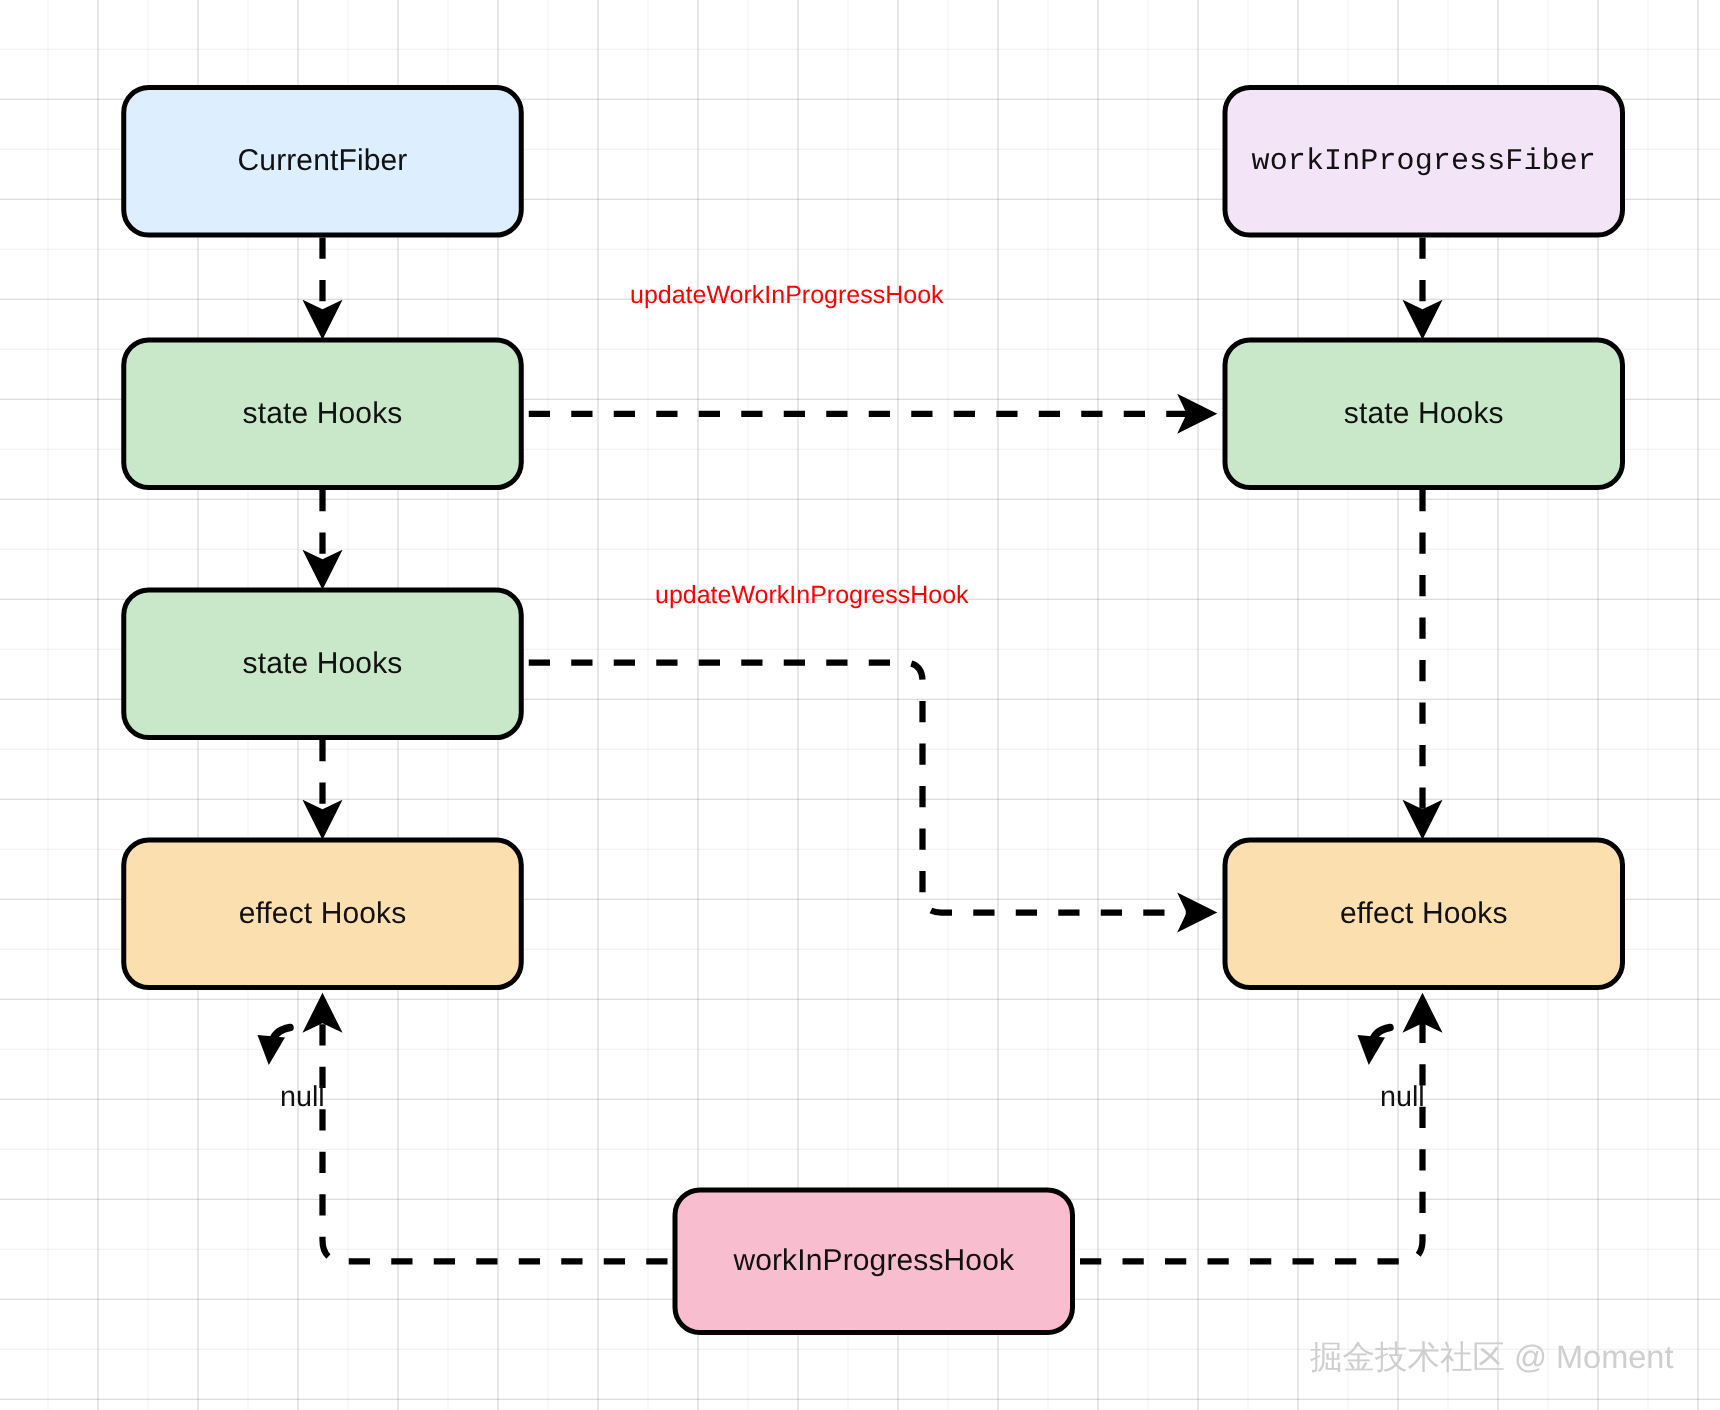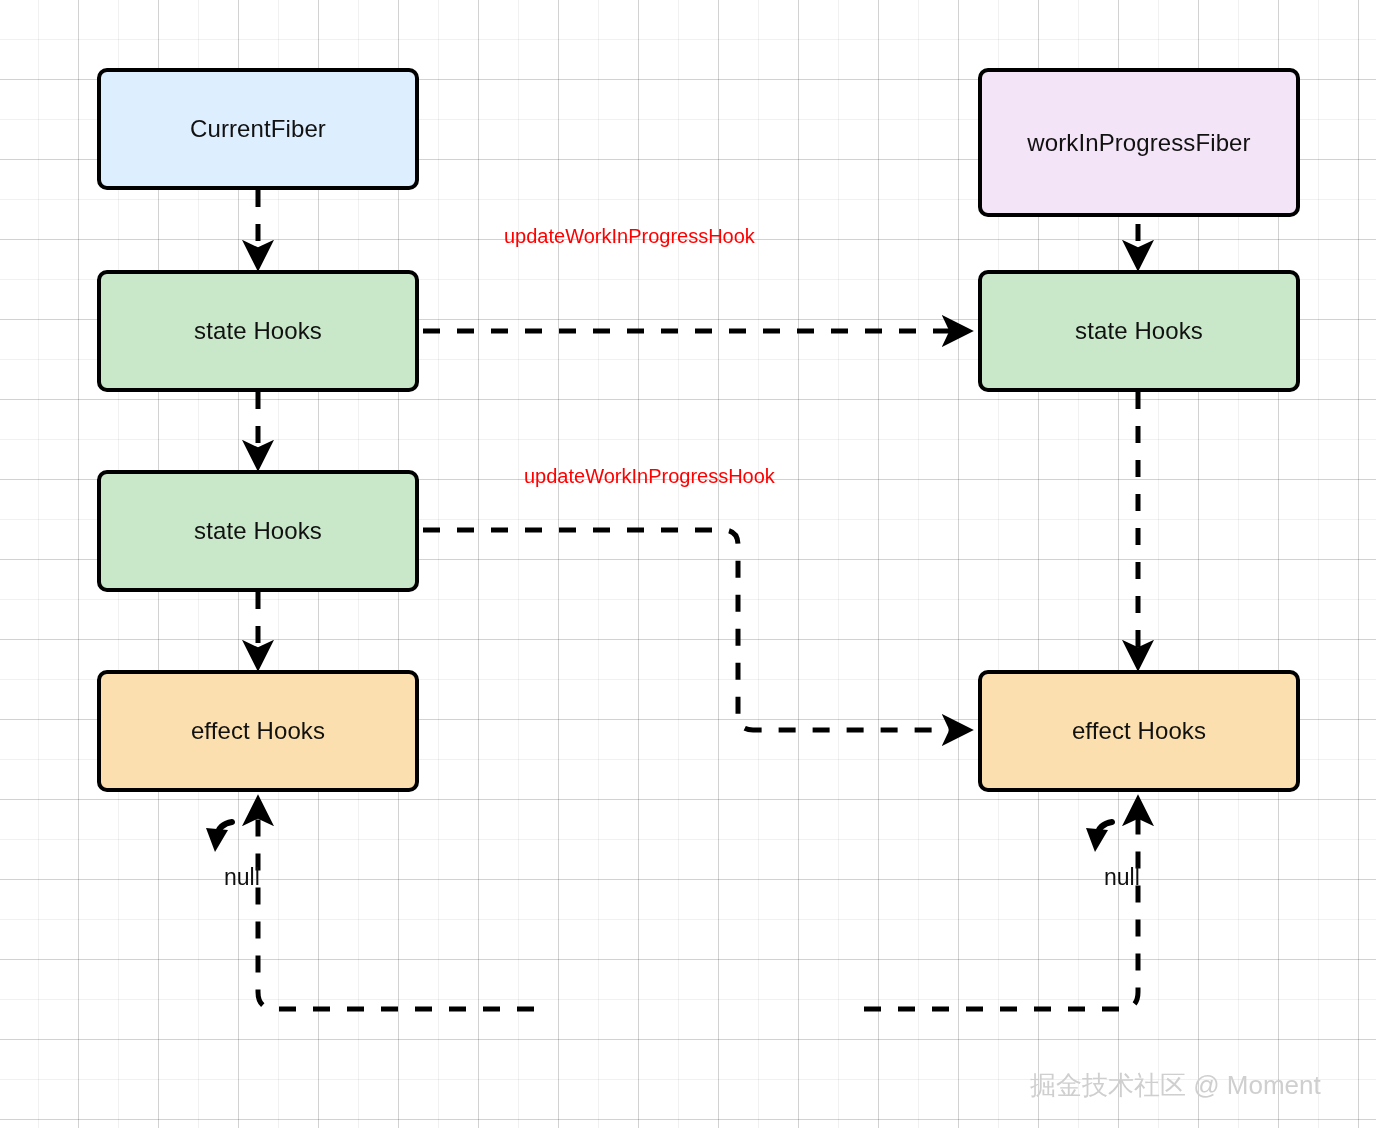--- a/index.html
+++ b/index.html
@@ -19,21 +19,21 @@
       linear-gradient(to bottom, rgba(0,0,0,0.13) 1px, transparent 1px);
     background-size: 40px 40px, 40px 40px, 80px 80px, 80px 80px;
     background-position: -2px -1px, -2px -1px, -2px -1px, -2px -1px;
     overflow: hidden;
     font-family: "Liberation Sans", sans-serif;
   }
   .node {
     position: absolute;
     box-sizing: border-box;
     border: 4px solid #000000;
-    border-radius: 10px;
+    border-radius: 22px;
     display: flex;
     align-items: center;
     justify-content: center;
     color: #111111;
     font-size: 24px;
     font-family: "Liberation Sans", sans-serif;
     letter-spacing: 0.1px;
     z-index: 5;
   }
   .edge-label {
@@ -53,20 +53,21 @@
     z-index: 6;
     margin-left: 44px;
   }
   .watermark {
     position: absolute;
     color: #cfcfcf;
     font-size: 26px;
     font-family: "Liberation Sans", sans-serif;
     white-space: nowrap;
     z-index: 7;
+    margin-left: 18px;
   }
   svg.edges {
     position: absolute;
     left: 0;
     top: 0;
     width: 1376px;
     height: 1128px;
     z-index: 2;
     pointer-events: none;
   }
@@ -105,21 +106,21 @@
     <path d="M 206 828 L 228 830 L 215 852 Z" fill="#000000"></path>
 
     <path d="M 1112 822 Q 1099 824 1097 836" stroke="#000000" stroke-width="6" fill="none" stroke-linecap="round"></path>
     <path d="M 1086 828 L 1108 830 L 1095 852 Z" fill="#000000"></path>
   </svg>
 
   <div class="node" style="left:97px; top:68px; width:322px; height:122px; background:#ddeeff;">
     <span>CurrentFiber</span>
   </div>
 
-  <div class="node" style="left:978px; top:68px; width:322px; height:149px; background:#f4e4f7;">
+  <div class="node" style="left:978px; top:68px; width:322px; height:122px; background:#f4e4f7;font-family:Liberation Mono, monospace;">
     <span>workInProgressFiber</span>
   </div>
 
   <div class="node" style="left:97px; top:270px; width:322px; height:122px; background:#c9e7c9;">
     <span>state Hooks</span>
   </div>
 
   <div class="node" style="left:978px; top:270px; width:322px; height:122px; background:#c9e7c9;">
     <span>state Hooks</span>
   </div>
@@ -129,20 +130,23 @@
   </div>
 
   <div class="node" style="left:97px; top:670px; width:322px; height:122px; background:#fcdfae;">
     <span>effect Hooks</span>
   </div>
 
   <div class="node" style="left:978px; top:670px; width:322px; height:122px; background:#fcdfae;">
     <span>effect Hooks</span>
   </div>
 
+  <div class="node" style="left:538px; top:950px; width:322px; height:118px; background:#f9bdd0;">
+    <span>workInProgressHook</span>
+  </div>
 
   <div class="edge-label" style="left:504px; top:225px;">updateWorkInProgressHook</div>
 
   <div class="edge-label" style="left:524px; top:465px;">updateWorkInProgressHook</div>
 
   <div class="null-label" style="left:180px; top:864px;">null</div>
 
   <div class="null-label" style="left:1060px; top:864px;">null</div>
 
   <div class="watermark" style="left:1030px; top:1068px;">掘金技术社区 @ Moment</div>

